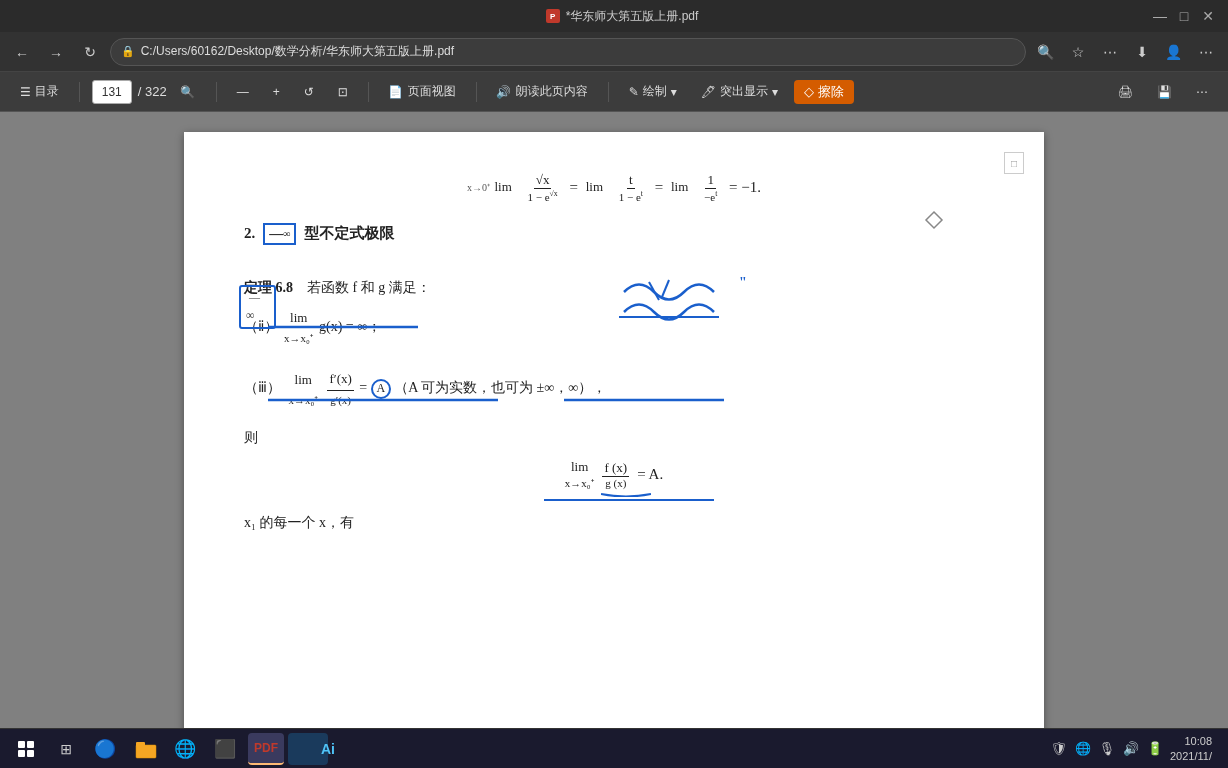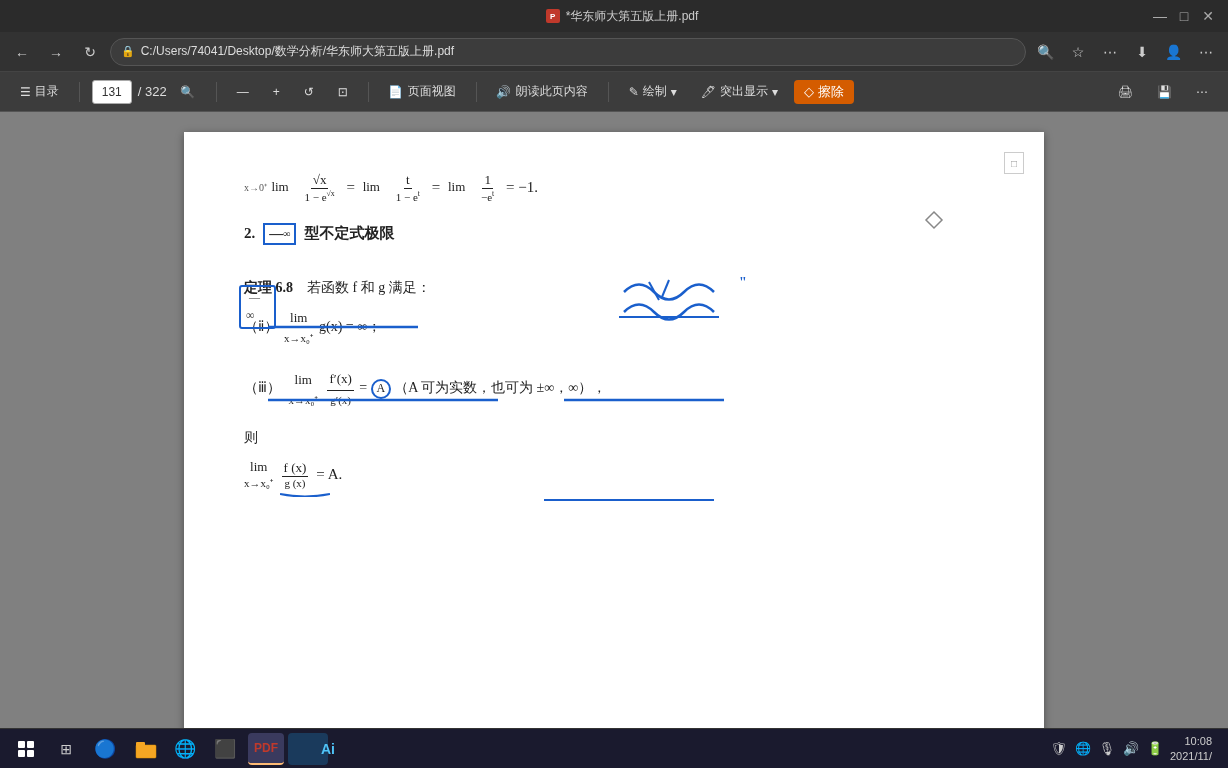--- a/index.html
+++ b/index.html
@@ -143,21 +143,21 @@
       min-height: 600px;
       background: white;
       padding: 30px 60px;
       position: relative;
       box-shadow: 0 2px 8px rgba(0,0,0,0.4);
       font-family: 'Times New Roman', serif;
     }
 
     
     .math-line {
-      text-align: left;
+      text-align: center;
       margin: 20px 0;
       font-size: 16px;
       color: #222;
     }
     .section-title {
       font-size: 15px;
       font-weight: bold;
       color: #222;
       margin: 14px 0 6px 0;
     }
@@ -264,21 +264,21 @@
     <div class="title-btn">✕</div>
   </div>
 </div>
 
 <div class="browser-toolbar">
   <button class="nav-btn">←</button>
   <button class="nav-btn">→</button>
   <button class="nav-btn">↻</button>
   <div class="address-bar">
     <span class="address-lock">🔒</span>
-    <span style="font-size:12px;color:#ddd;">C:/Users/74041/Desktop/数学分析/华东师大第五版上册.pdf</span>
+    <span style="font-size:12px;color:#ddd;">C:/Users/60162/Desktop/数学分析/华东师大第五版上册.pdf</span>
   </div>
   <div class="toolbar-icons">
     <div class="tb-icon">🔍</div>
     <div class="tb-icon">☆</div>
     <div class="tb-icon">⋯</div>
     <div class="tb-icon">⬇</div>
     <div class="tb-icon">👤</div>
     <div class="tb-icon">⋯</div>
   </div>
 </div>
@@ -451,20 +451,23 @@
           </span>
         </span>
         <span> = A.</span>
       </span>
       
       <svg style="position:absolute; left:300px; top:38px; pointer-events:none;" width="180" height="8" xmlns="http://www.w3.org/2000/svg">
         <line x1="0" y1="4" x2="170" y2="4" stroke="#1a5fcc" stroke-width="2"></line>
       </svg>
     </div>
 
+    <div class="proof-text">
+      <span>x₁ 的每一个 x，有</span>
+    </div>
 
     <svg style="position:absolute; right:100px; top:78px; pointer-events:none;" width="20" height="20" xmlns="http://www.w3.org/2000/svg">
       <polygon points="10,2 18,10 10,18 2,10" stroke="#888" stroke-width="1.5" fill="none"></polygon>
     </svg>
 
     <svg style="position:absolute; left:55px; top:153px; pointer-events:none;" width="38" height="44" xmlns="http://www.w3.org/2000/svg">
       <rect x="1" y="1" width="35" height="42" rx="2" ry="2" stroke="#1a5fcc" stroke-width="2" fill="none"></rect>
       <text x="10" y="16" fill="#333" font-size="11" font-family="serif">—</text>
       <text x="7" y="34" fill="#333" font-size="12" font-family="serif">∞</text>
     </svg>

